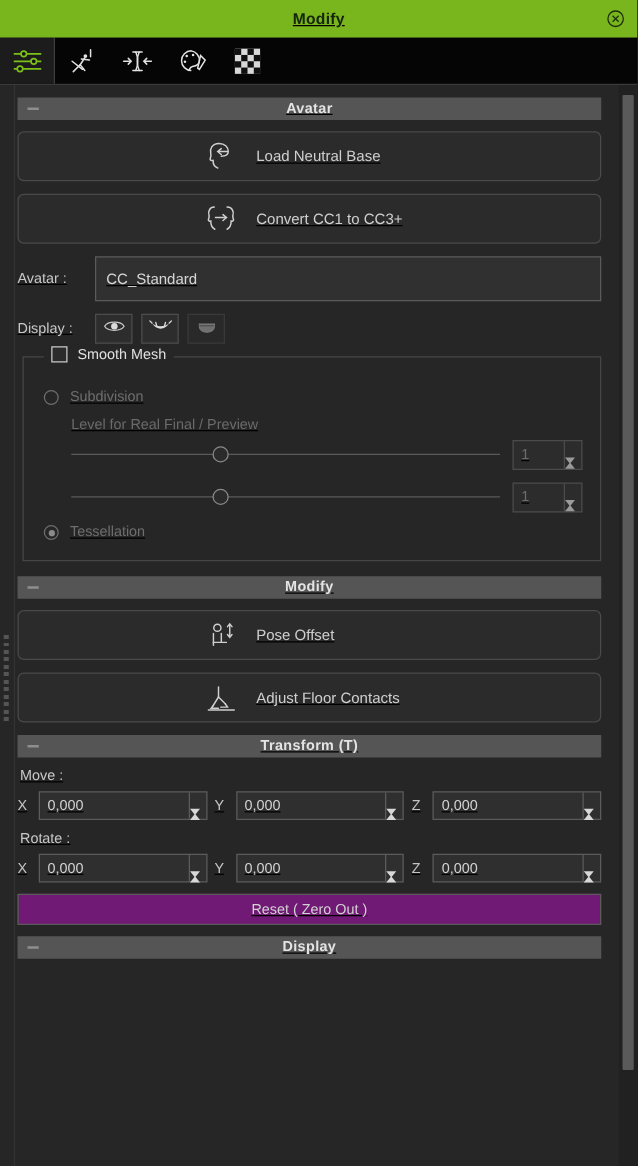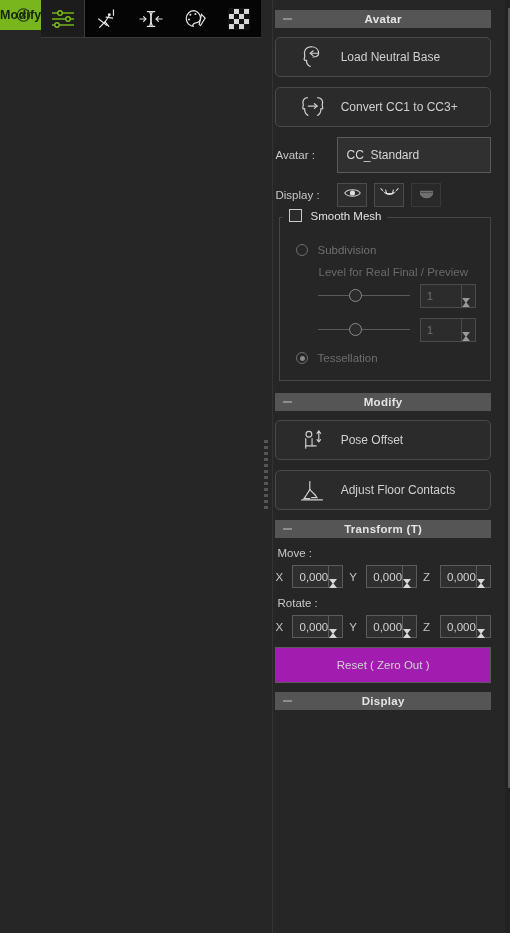--- a/index.html
+++ b/index.html
@@ -6,21 +6,21 @@
   html, body {
     width: 510px; height: 933px;
     background: #1e1e1e;
     font-family: "Liberation Sans", sans-serif;
     overflow: hidden;
   }
   #app {
     position: relative;
     width: 510px; height: 933px;
     background: #262626;
-    display: flex; flex-direction: row;
+    display: flex; flex-direction: column; text-decoration: underline;
   }
 
   
   .titlebar {
     position: relative;
     height: 30px; flex: 0 0 30px;
     background: #79b51c;
     display: flex; align-items: center; justify-content: center;
   }
   .titlebar .title {
@@ -150,21 +150,21 @@
   .toggle-btn.dim { opacity: .5; }
 
   
   .fieldset {
     position: relative;
     border: 1px solid #464646;
     margin: 4px 0 12px 4px;
     padding: 20px 14px 14px 14px;
   }
   .fieldset .legend {
-    position: absolute; top: -9px; left: 3px;
+    position: absolute; top: -9px; left: 16px;
     background: #262626; padding: 0 6px;
     display: flex; align-items: center; gap: 8px;
   }
   .checkbox {
     width: 13px; height: 13px;
     border: 1px solid #c9c9c9; background: #2b2b2b;
     cursor: pointer;
   }
   .legend .ltext { font-size: 11.5px; color: #e0e0e0; }
 
@@ -236,22 +236,22 @@
   .num .arrows {
     flex: 0 0 14px; border-left: 1px solid #5b5b5b;
     display: flex; flex-direction: column;
   }
   .tri-up-b { width: 0; height: 0; border-left: 4px solid transparent;
     border-right: 4px solid transparent; border-bottom: 5px solid #d8d8d8; }
   .tri-dn-b { width: 0; height: 0; border-left: 4px solid transparent;
     border-right: 4px solid transparent; border-top: 5px solid #d8d8d8; }
 
   .flat-btn {
-    height: 36px; margin: 2px 0 9px 0;
-    border: 1px solid #5a5a5a; background: #a21caf;
+    height: 25px; margin: 2px 0 9px 0;
+    border: 1px solid #5a5a5a; background: #701a75;
     display: flex; align-items: center; justify-content: center;
     font-size: 11.5px; color: #d2d2d2; cursor: pointer; text-align: right;
   }
 </style>
 </head>
 <body>
 
 <div id="app">
 
   <div class="titlebar">

